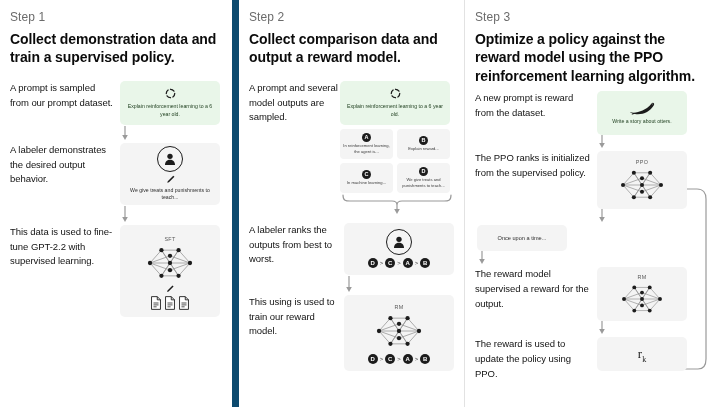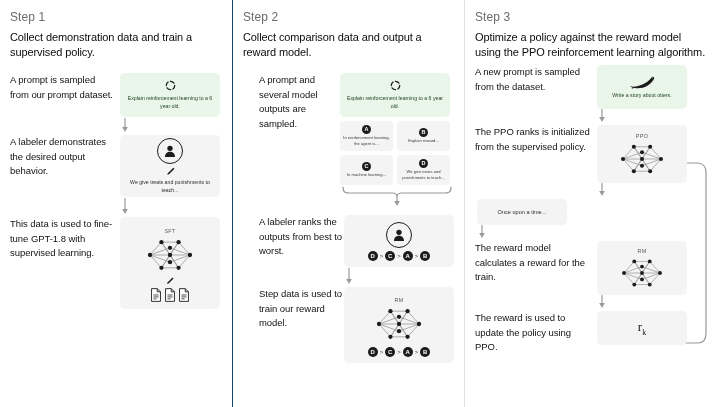--- a/index.html
+++ b/index.html
@@ -11,52 +11,52 @@
     color: #0b0b0b;
     overflow: hidden;
   }
   .board { position: relative; width: 720px; height: 407px; display: flex; }
   .col {
     position: relative;
     height: 407px;
     padding: 8px 10px 0 8px;
   }
   .col-1 { width: 232px; }
-  .col-2 { width: 232px; border-left: 1px solid #0c4a6e; }
+  .col-2 { width: 232px; border-left: 7px solid #0c4a6e; }
   .col-3 { width: 256px; border-left: 1px solid #e2e2e2; }
 
   .step-label {
     font-size: 12px;
     color: #6b6b6b;
     letter-spacing: .1px;
     margin: 2px 0 6px 2px;
   }
   .step-title {
-    font-size: 11px;
-    font-weight: normal;
+    font-size: 14px;
+    font-weight: bold;
     line-height: 1.32;
     letter-spacing: -.1px;
     margin: 0 0 0 2px;
     max-width: 215px;
     color: #0b0b0b;
   }
   .col-3 .step-title { max-width: 232px; }
 
   .rows { position: relative; margin-top: 6px; }
 
   .row { display: flex; align-items: flex-start; }
   .caption {
     font-size: 9.5px;
     line-height: 1.55;
     color: #121212;
     letter-spacing: -.05px;
     padding-left: 2px;
   }
   .col-1 .caption { width: 106px; }
-  .col-2 .caption { width: 106px; margin-left: 16px; }
+  .col-2 .caption { width: 106px; }
   .col-3 .caption { width: 120px; }
 
   .artcol { position: relative; flex: 1; }
 
   
   .box {
     background: #f4f4f4;
     border-radius: 5px;
     display: flex;
     flex-direction: column;
@@ -179,21 +179,21 @@
             <div class="box-text" style="margin-top:2px;">We give treats and punishments to teach...</div>
           </div>
           <svg class="arrow" width="10" height="18" viewBox="0 0 10 18" style="margin-left:6px;">
             <line x1="5" y1="1" x2="5" y2="13" stroke="#9a9a9a" stroke-width="1.2"></line>
             <polygon points="5,17 2.2,12 7.8,12" fill="#9a9a9a"></polygon>
           </svg>
         </div>
       </div>
 
       <div class="row" style="margin-top:2px;">
-        <div class="caption">This data is used to fine-tune GPT-1.8 with supervised learning.</div>
+        <div class="caption">This data is used to fine-tune GPT-2.2 with supervised learning.</div>
         <div class="artcol">
           <div class="box" style="width:100px;height:92px;margin-left:6px;padding-top:4px;">
             <div class="model-label">SFT</div>
             <svg width="52" height="40" viewBox="0 0 72 56">
               <g stroke="#8d8d8d" stroke-width="1" fill="none">
                 <path d="M8 28 L24 10 L48 10 L64 28 L48 46 L24 46 Z"></path>
                 <path d="M8 28 L36 18 L64 28 L36 38 Z"></path>
                 <path d="M24 10 L36 28 L24 46"></path>
                 <path d="M48 10 L36 28 L48 46"></path>
                 <path d="M8 28 L36 28 L64 28"></path>
@@ -320,21 +320,21 @@
             </div>
           </div>
           <svg class="arrow" width="10" height="18" viewBox="0 0 10 18" style="margin-left:2px;">
             <line x1="5" y1="1" x2="5" y2="13" stroke="#9a9a9a" stroke-width="1.2"></line>
             <polygon points="5,17 2.2,12 7.8,12" fill="#9a9a9a"></polygon>
           </svg>
         </div>
       </div>
 
       <div class="row" style="margin-top:2px;">
-        <div class="caption">Step data is used to train our reward model.</div>
+        <div class="caption">This using is used to train our reward model.</div>
         <div class="artcol">
           <div class="box" style="width:110px;height:76px;margin-left:2px;padding-top:3px;">
             <div class="model-label">RM</div>
             <svg width="52" height="40" viewBox="0 0 72 56">
               <g stroke="#8d8d8d" stroke-width="1" fill="none">
                 <path d="M8 28 L24 10 L48 10 L64 28 L48 46 L24 46 Z"></path>
                 <path d="M8 28 L36 18 L64 28 L36 38 Z"></path>
                 <path d="M24 10 L36 28 L24 46"></path>
                 <path d="M48 10 L36 28 L48 46"></path>
                 <path d="M8 28 L36 28 L64 28"></path>
@@ -374,21 +374,21 @@
     <div class="step-title">Optimize a policy against the reward model using the PPO reinforcement learning algorithm.</div>
 
     <div class="rows">
 
       <svg style="position:absolute;right:-2px;top:82px;" width="40" height="220" viewBox="0 0 40 220">
         <path d="M6 196 L26 196 C32 196 34 192 34 186 L34 26 C34 20 31 16 25 16 L14 16" fill="none" stroke="#9a9a9a" stroke-width="1.2" stroke-linecap="round"></path>
         <polygon points="8,16 13,13.2 13,18.8" fill="#9a9a9a"></polygon>
       </svg>
 
       <div class="row" style="margin-top:6px;">
-        <div class="caption">A new prompt is sampled from the dataset.</div>
+        <div class="caption">A new prompt is reward from the dataset.</div>
         <div class="artcol">
           <div class="box green" style="width:90px;height:44px;margin-left:4px;">
             <svg width="26" height="14" viewBox="0 0 52 28">
               <path d="M2 22 C6 24 12 24 18 22 C24 20 30 18 36 14 C40 11 43 8 45 5 C46.5 3 49 3 50 5 C51 7 49.5 9 48 11 C45 15 41 19 36 22 C29 26 20 27 12 26 C7 25.4 3.5 24.2 2 22 Z" fill="#1c1c1c"></path>
               <circle cx="46.5" cy="6" r="0.9" fill="#e9f6e9"></circle>
               <path d="M12 24 C10 26 8 27 5 27 L8 24 Z" fill="#1c1c1c"></path>
             </svg>
             <div class="box-text green-text" style="margin-top:3px;">Write a story about otters.</div>
           </div>
           <svg class="arrow" width="10" height="14" viewBox="0 0 10 14" style="margin-left:4px;">
@@ -439,21 +439,21 @@
             <div class="box-text" style="font-size:5.6px;">Once upon a time...</div>
           </div>
           <svg class="arrow" width="10" height="14" viewBox="0 0 10 14" style="margin-left:4px;">
             <line x1="5" y1="0" x2="5" y2="9" stroke="#9a9a9a" stroke-width="1.2"></line>
             <polygon points="5,13 2.2,8 7.8,8" fill="#9a9a9a"></polygon>
           </svg>
         </div>
       </div>
 
       <div class="row" style="margin-top:2px;">
-        <div class="caption">The reward model calculates a reward for the train.</div>
+        <div class="caption">The reward model supervised a reward for the output.</div>
         <div class="artcol">
           <div class="box" style="width:90px;height:54px;margin-left:4px;padding-top:3px;">
             <div class="model-label">RM</div>
             <svg width="48" height="36" viewBox="0 0 72 56">
               <g stroke="#8d8d8d" stroke-width="1" fill="none">
                 <path d="M8 28 L24 10 L48 10 L64 28 L48 46 L24 46 Z"></path>
                 <path d="M8 28 L36 18 L64 28 L36 38 Z"></path>
                 <path d="M24 10 L36 28 L24 46"></path>
                 <path d="M48 10 L36 28 L48 46"></path>
                 <path d="M8 28 L36 28 L64 28"></path>

